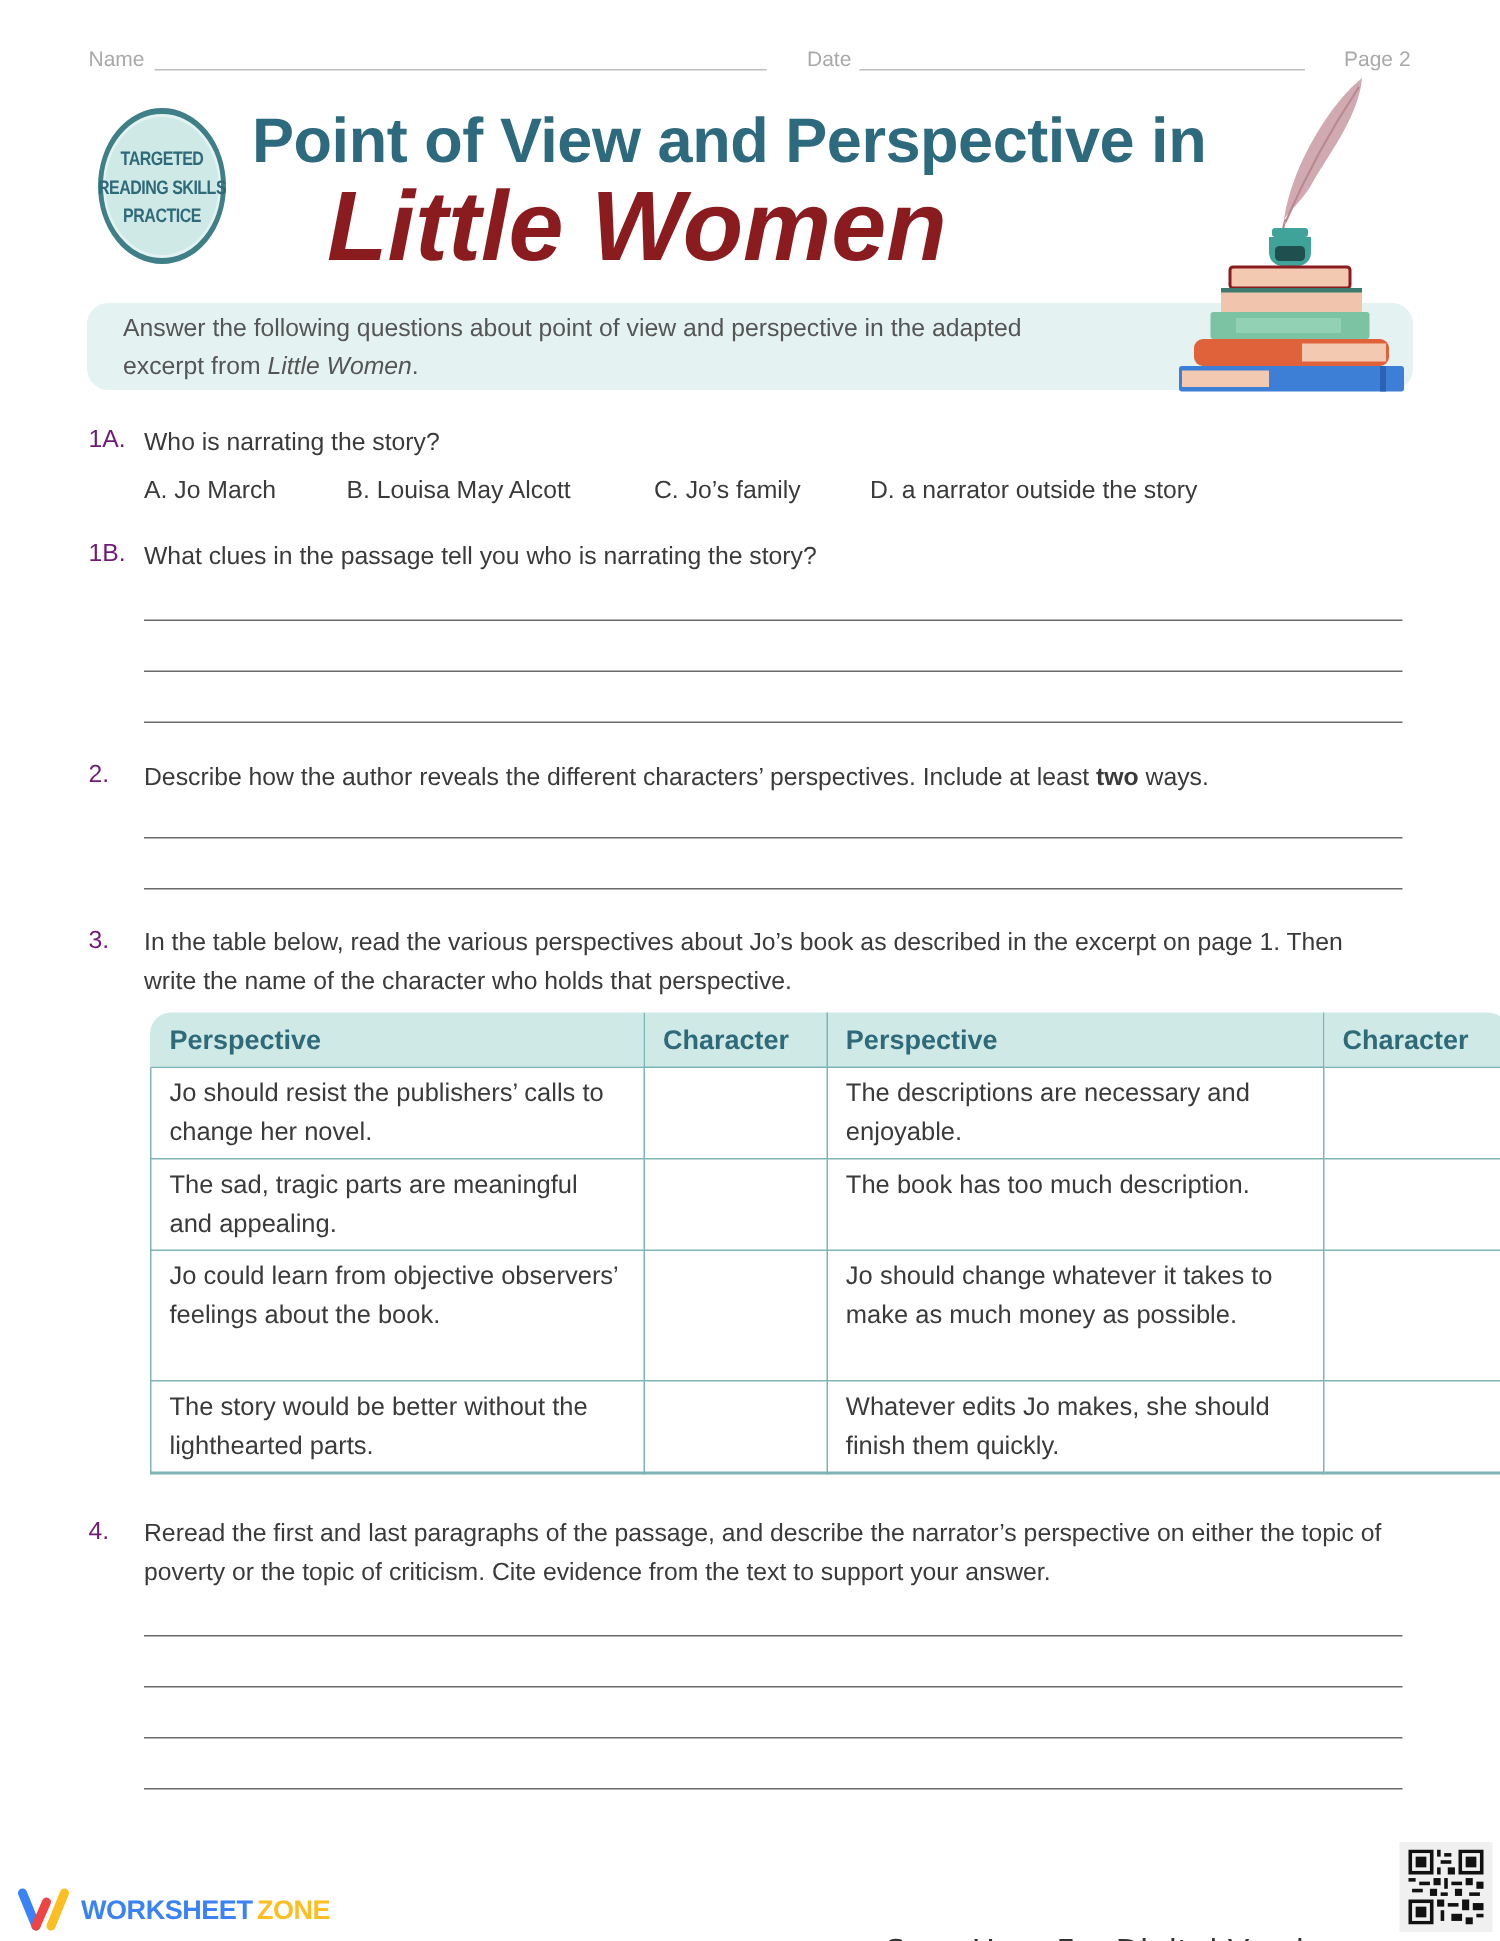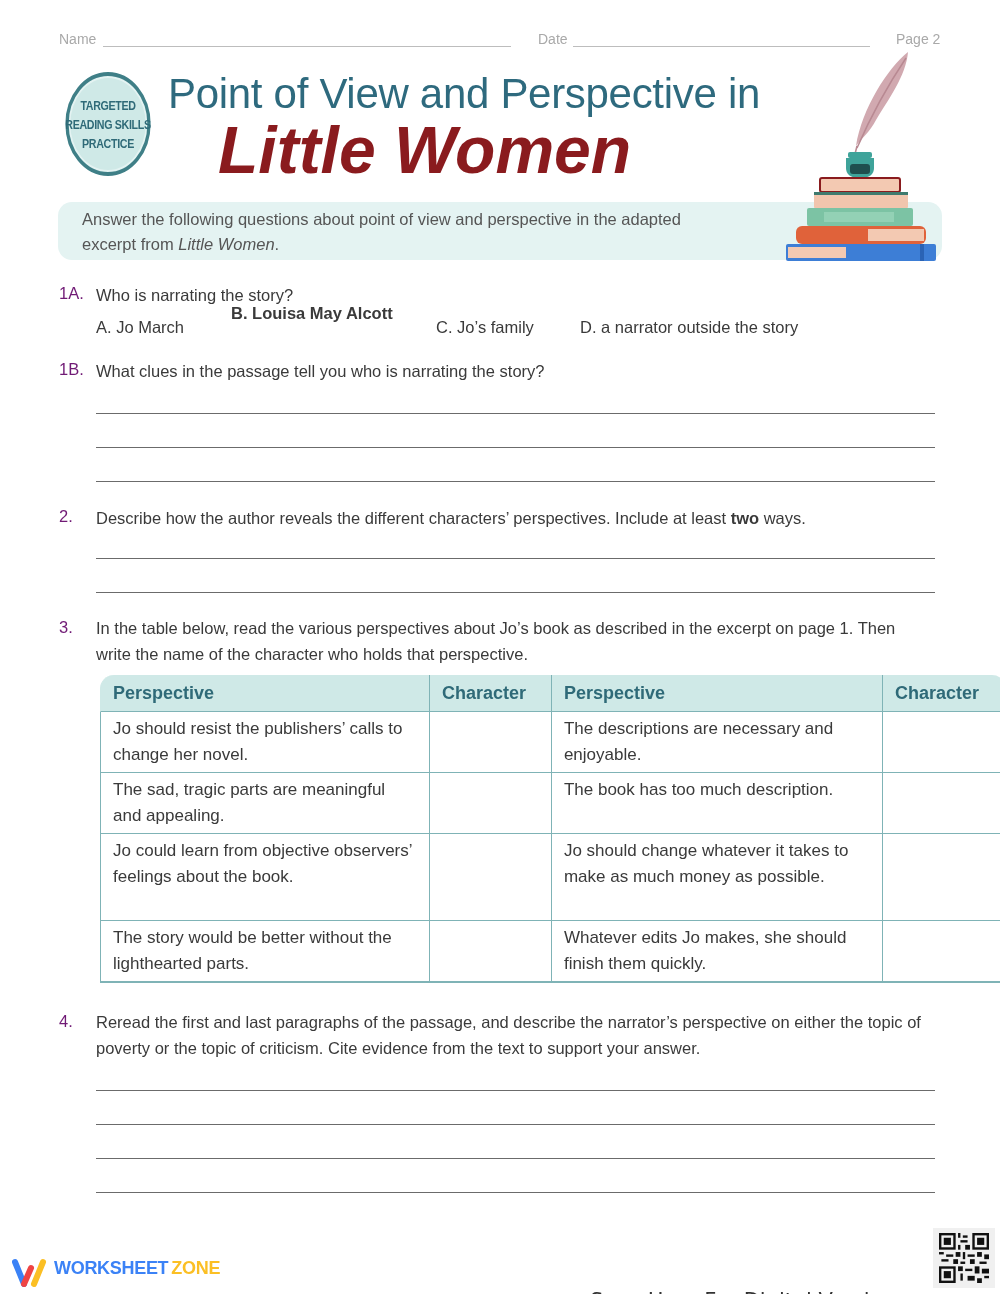--- a/index.html
+++ b/index.html
@@ -16,21 +16,21 @@
   .badge {
     left: 56px; top: 72px; width: 104px; height: 104px; border-radius: 50%;
     background: #cfe9e7; border: 4px solid #3f7f87;
     box-shadow: inset 0 0 0 2px #e4f3f2;
     display: flex; flex-direction: column; align-items: center; justify-content: center;
     font-family: "Liberation Sans", sans-serif; font-weight: bold; color: #2f6a78;
     font-size: 13px; line-height: 19px; letter-spacing: -0.4px; transform: scaleX(0.82);
   }
 
   .title1 {
-    left: 168px; top: 70px; font-family: "Liberation Sans", sans-serif; font-weight: normal;
+    left: 168px; top: 70px; font-family: "Liberation Sans", sans-serif; font-weight: bold;
     font-size: 42px; color: #2e6a7e; letter-spacing: -0.3px; white-space: nowrap;
   }
   .title2 {
     left: 218px; top: 112px; font-family: "Liberation Sans", sans-serif; font-weight: bold;
     font-style: italic; font-size: 66px; color: #8a1b1e; letter-spacing: 0px; white-space: nowrap;
   }
 
   
   .intro {
     left: 58px; top: 202px; width: 884px; height: 58px; background: #e4f3f2;
@@ -63,21 +63,21 @@
   .tbl td {
     font-size: 17px; line-height: 26px; color: #3a3a3a; vertical-align: top;
     padding: 4px 12px 4px 12px; border-right: 1px solid #7fb3b6; border-bottom: 1px solid #7fb3b6;
   }
   .tbl td:first-child { border-left: 1.5px solid #7fb3b6; }
   .tbl tr:last-child td { border-bottom: 2px solid #7fb3b6; }
   .tbl td.last { border-right: 1.5px solid #7fb3b6; }
   .tbl td.ans { padding: 0; }
 
   
-  .brand { left: 12px; top: 1258px; display: flex; align-items: flex-start; gap: 6px; }
+  .brand { left: 12px; top: 1258px; display: flex; align-items: center; gap: 6px; }
   .brand-text { font-family: "Liberation Sans", sans-serif; font-weight: bold; font-size: 18px; letter-spacing: -0.3px; }
   .scan { left: 590px; top: 1262px; font-family: "DejaVu Sans", sans-serif; font-size: 21px; color: #333; white-space: nowrap; margin-top: 27px; }
   .qr { left: 933px; top: 1228px; width: 62px; height: 60px; background: #f0f0f0; padding: 5px; }
 </style>
 </head>
 <body>
 
 <span class="abs hdr-label" style="left:59px; top:31px;">Name</span>
 <div class="abs hdr-line" style="left:103px; top:46px; width:408px;"></div>
 <span class="abs hdr-label" style="left:538px; top:31px;">Date</span>
@@ -119,21 +119,21 @@
     <rect x="88" y="181" width="56" height="12" fill="#f3c9b2"></rect>
     <rect x="6" y="196" width="150" height="17" rx="2" fill="#3d7ed6"></rect>
     <rect x="8" y="199" width="58" height="11" fill="#f3c9b2"></rect>
     <rect x="140" y="196" width="4" height="17" fill="#2a63b5"></rect>
   </g>
 </svg>
 
 <span class="abs q-num" style="left:59px; top:284px;">1A.</span>
 <span class="abs q-text" style="left:96px; top:282px;">Who is narrating the story?</span>
 <span class="abs choice" style="left:96px; top:318px;">A. Jo March</span>
-<span class="abs choice" style="left:231px; top:304px;font-weight:bold;">B. Louisa May Alcott</span>
+<span class="abs choice" style="left:231px; top:318px;">B. Louisa May Alcott</span>
 <span class="abs choice" style="left:436px; top:318px;">C. Jo’s family</span>
 <span class="abs choice" style="left:580px; top:318px;">D. a narrator outside the story</span>
 
 <span class="abs q-num" style="left:59px; top:360px;">1B.</span>
 <span class="abs q-text" style="left:96px; top:358px;">What clues in the passage tell you who is narrating the story?</span>
 <div class="abs ans-line" style="top:413px;"></div>
 <div class="abs ans-line" style="top:447px;"></div>
 <div class="abs ans-line" style="top:481px;"></div>
 
 <span class="abs q-num" style="left:59px; top:507px;">2.</span>

